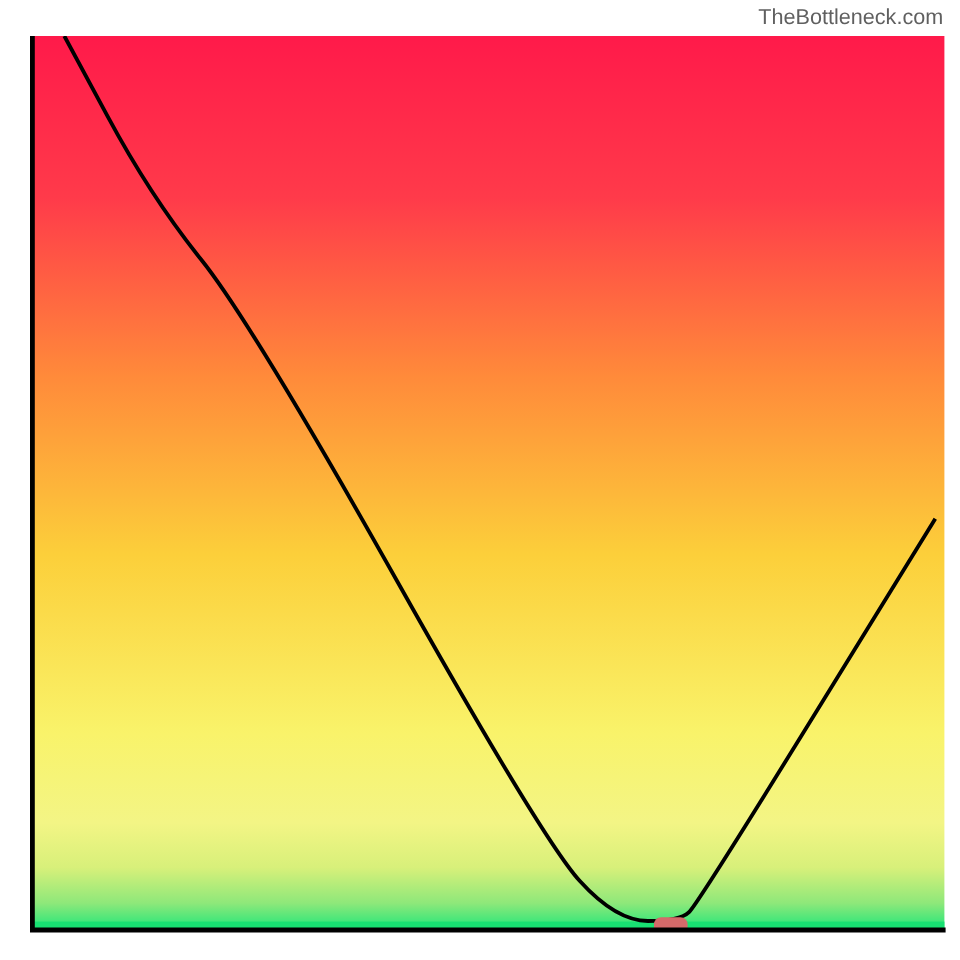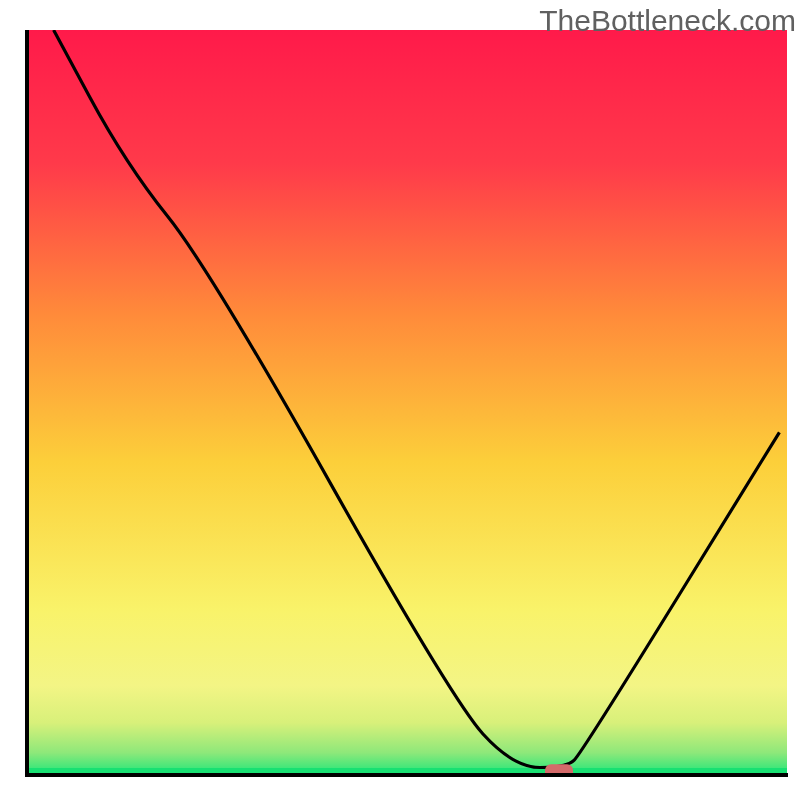--- a/index.html
+++ b/index.html
@@ -12,23 +12,23 @@
     position: relative;
   }
   .container {
     width: 800px;
     height: 800px;
     position: relative;
   }
   .watermark {
     position: absolute;
     top: 4px;
-    right: 4px;
+    right: 14px;
     color: #606060;
-    font-size: 30px;
+    font-size: 18px;
     font-weight: 500;
     z-index: 10;
   }
   svg {
     display: block;
     position: absolute;
     top: 0;
     left: 0;
   }
 </style>

